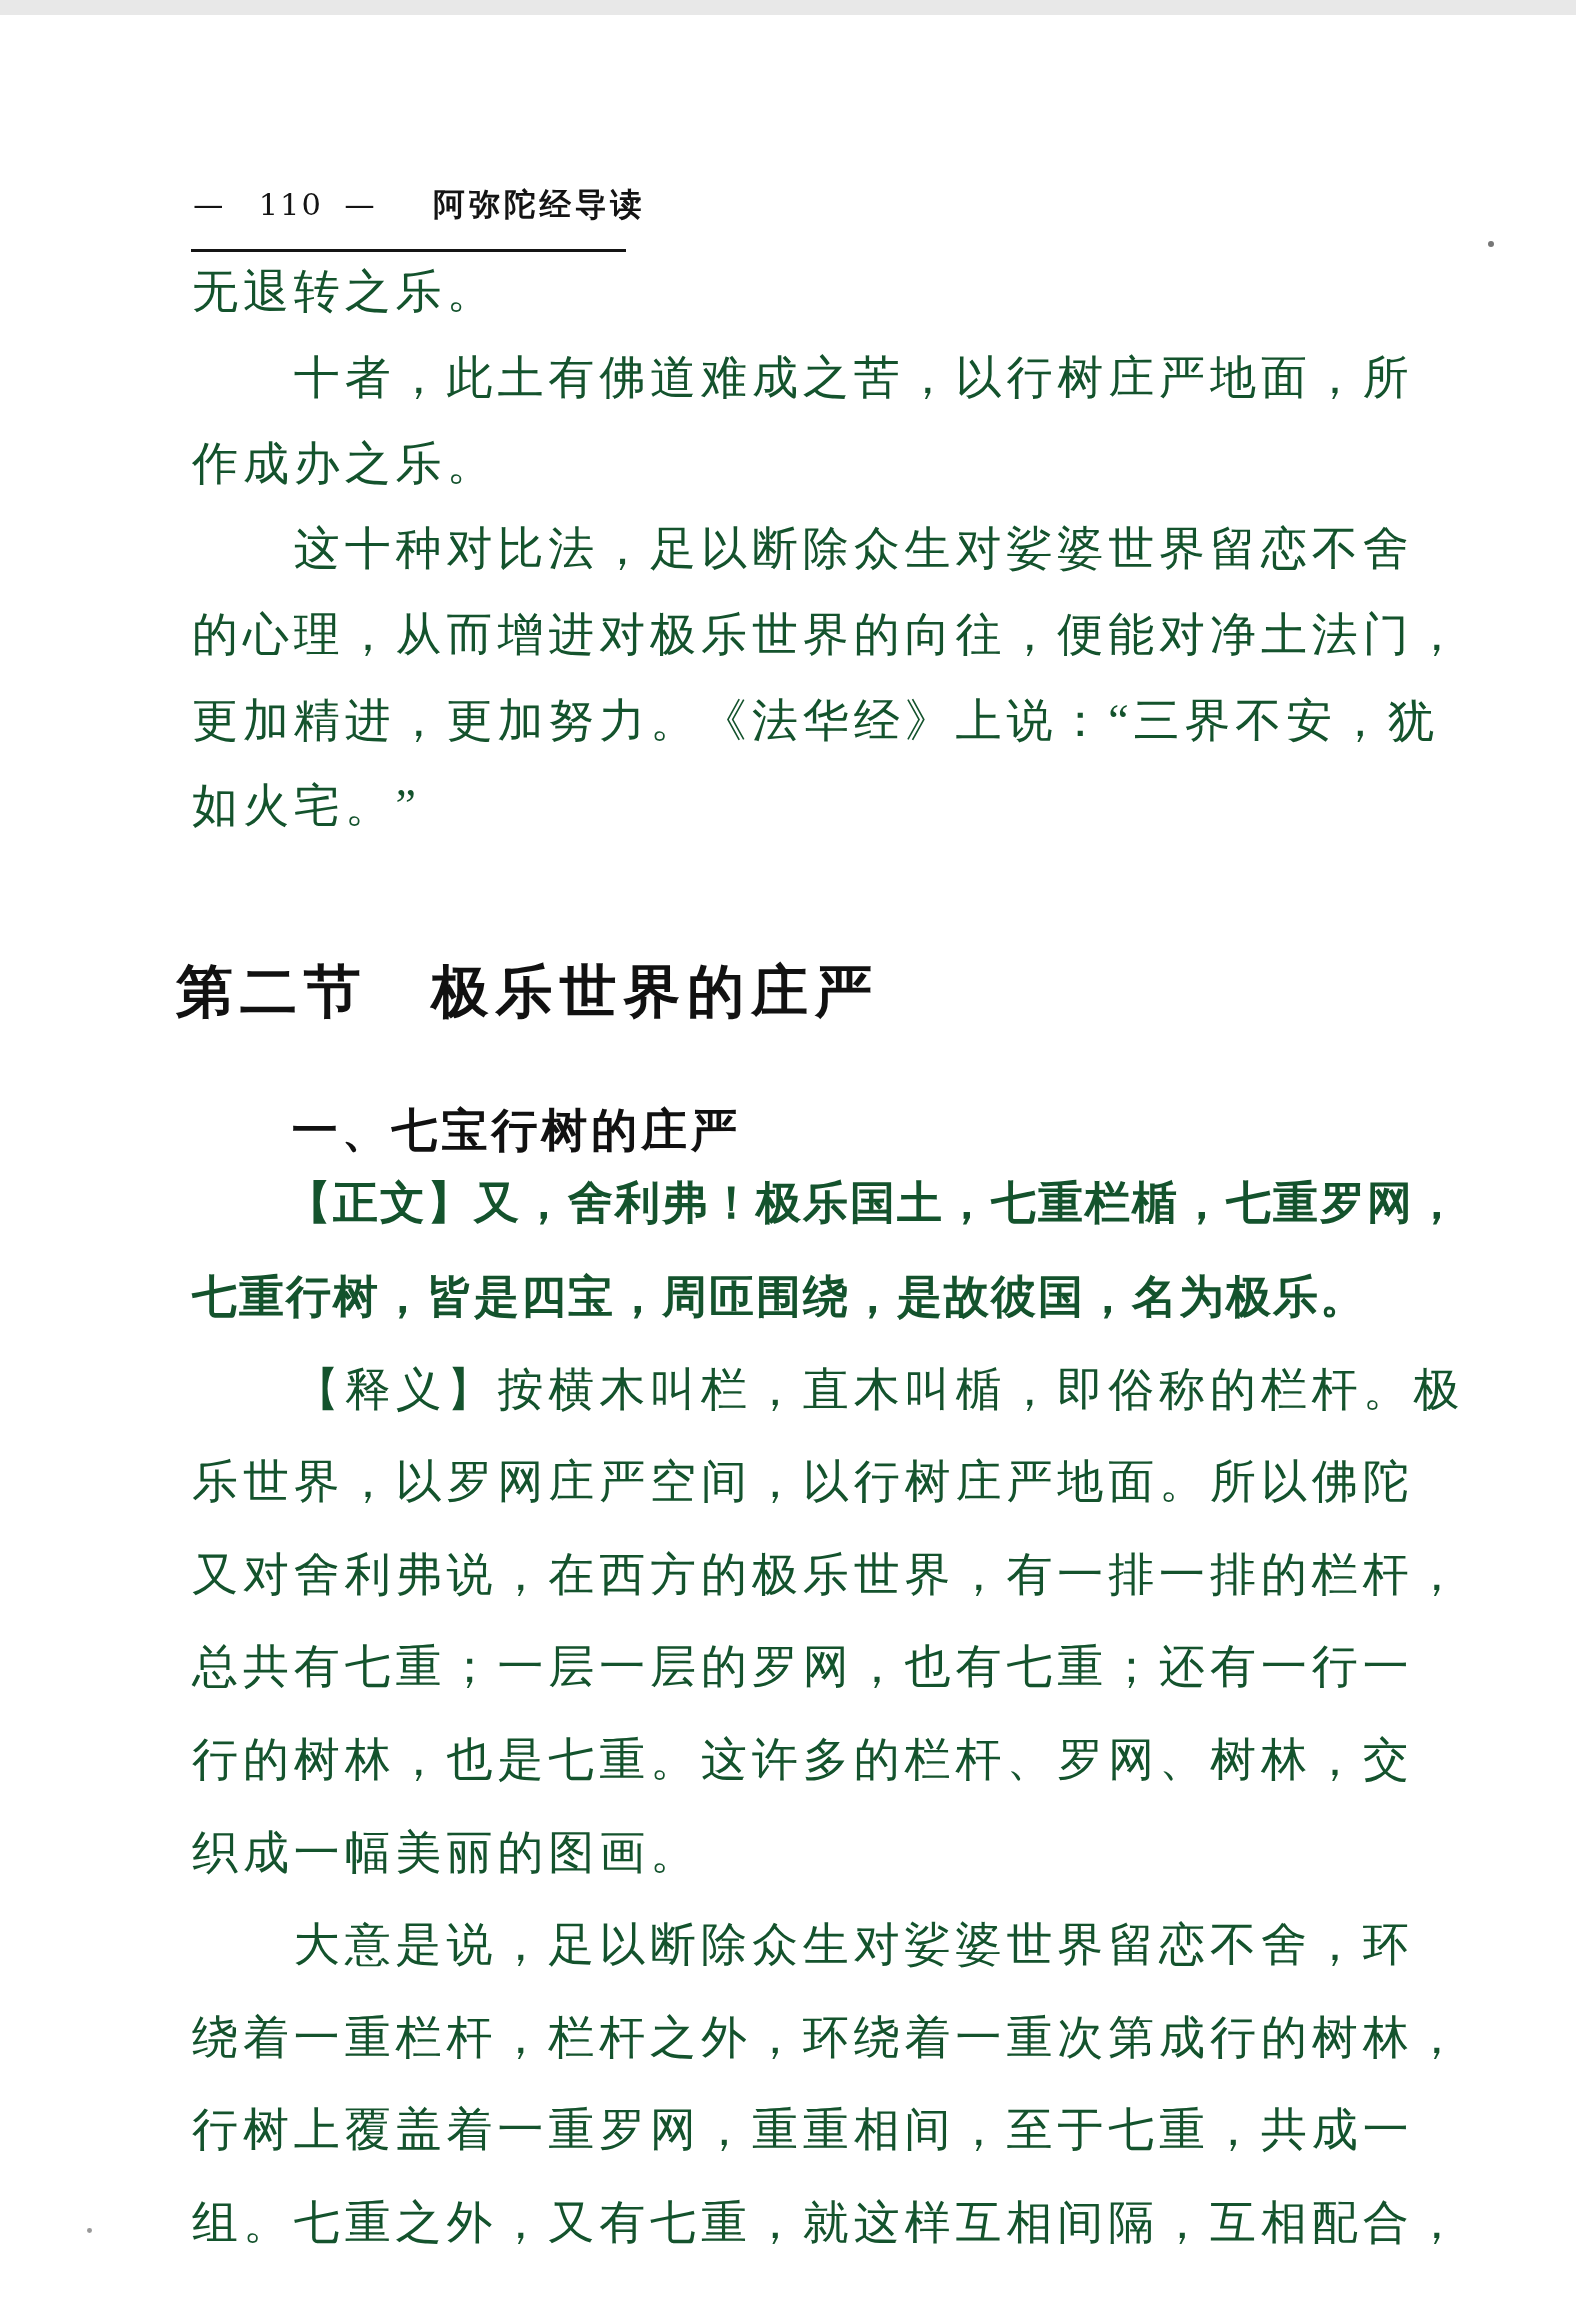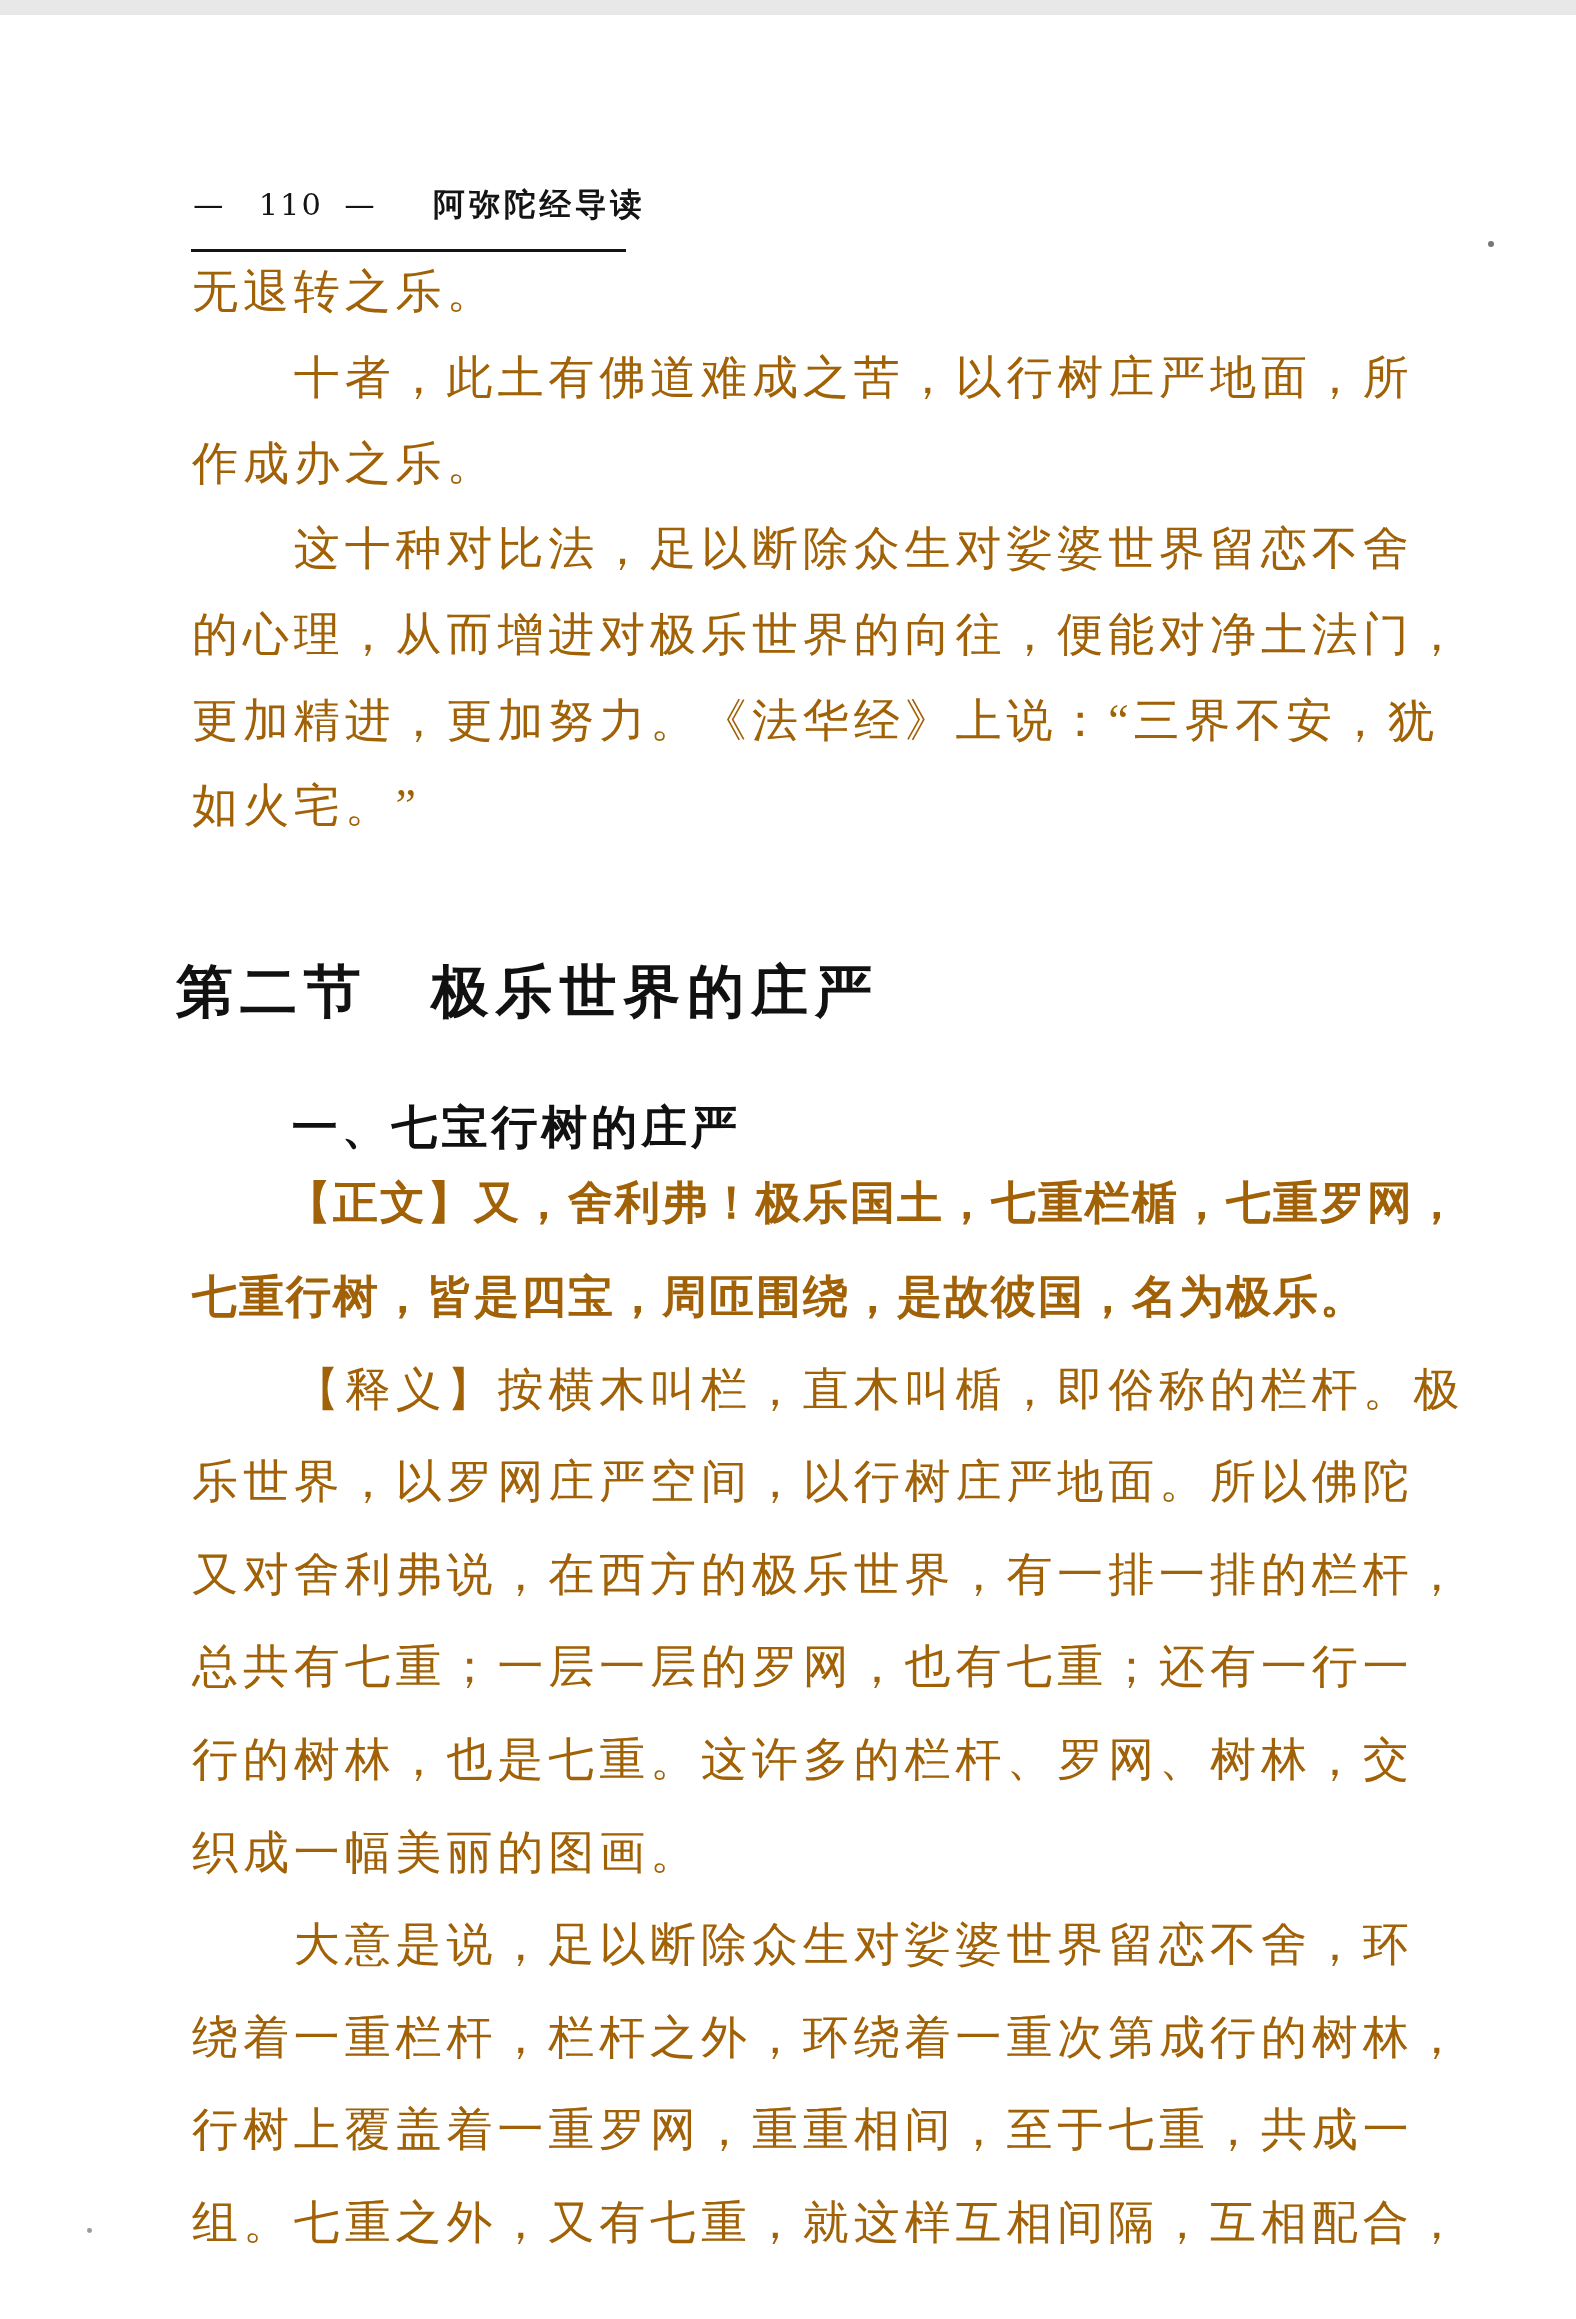--- a/index.html
+++ b/index.html
@@ -29,38 +29,38 @@
     position:absolute; top:234px; left:191px;
     width:435px; height:3px; background:#151515;
   }
   
   .bline {
     position:absolute; left:192px;
     font-family:"Liberation Serif","DejaVu Serif",serif;
     font-size:46px; line-height:1;
     letter-spacing:4.9px;
     white-space:nowrap;
-    color:#a16207;
+    color:#14532d;
     text-align:right;
   }
   .bold-sans {
     font-family:"DejaVu Sans","Liberation Sans",sans-serif;
     font-weight:700;
     font-size:45px;
     letter-spacing:2px;
   }
   .section-heading {
     position:absolute; left:176px; top:948px;
     font-family:"DejaVu Sans","Liberation Sans",sans-serif;
     font-weight:700; font-size:57px; line-height:1;
     letter-spacing:6.9px; white-space:nowrap; color:#111;
   }
   .subsection-heading {
     position:absolute; left:192px; top:1093px;
-    font-family:Liberation Mono, monospace;
+    font-family:Liberation Serif, serif;
     font-weight:700; font-size:46px; line-height:1;
     letter-spacing:3.9px; white-space:nowrap; color:#111;
   }
   .artifact-dot {
     position:absolute; border-radius:50%; background:#777;
   }
   .dot-right { top:226px; left:1488px; width:5.9px; height:5.9px; }
   .dot-left  { top:2213px; left:87px; width:4.9px; height:4.9px; background:#999; }
 </style>
 </head>

